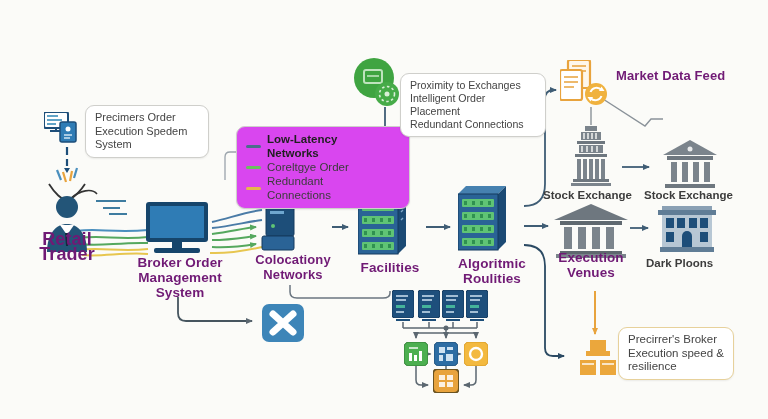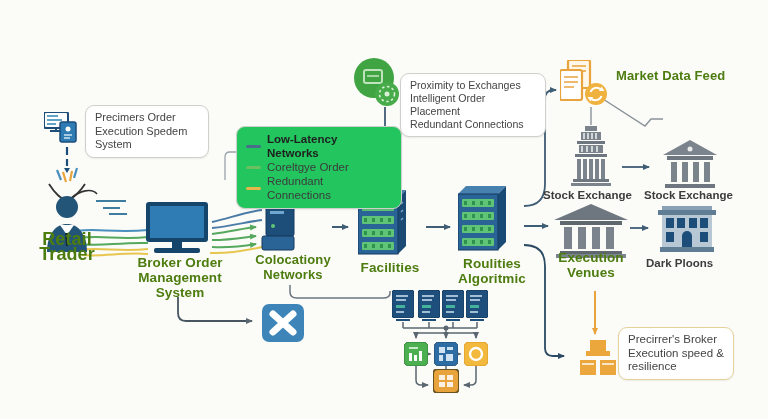--- a/index.html
+++ b/index.html
@@ -1,28 +1,28 @@
 <!DOCTYPE html>
 <html><head>
 <meta charset="utf-8">
 <style>
   html,body{margin:0;padding:0;}
   .canvas{position:relative;width:768px;height:419px;background:#fbfbf8;overflow:hidden;
           font-family:"Liberation Sans",sans-serif;}
   .abs{position:absolute;}
   svg{display:block;}
-  .lbl{position:absolute;text-align:center;font-weight:700;color:#4d7c0f;font-size:13px;line-height:15px;letter-spacing:.1px;}
+  .lbl{position:absolute;text-align:center;font-weight:700;color:#701a75;font-size:13px;line-height:15px;letter-spacing:.1px;}
   .lbl-sm{position:absolute;text-align:left;font-weight:700;color:#3c3c3c;font-size:11.5px;line-height:13px;}
   .callout{position:absolute;background:#fff;border:1.4px solid #cfcfcb;border-radius:9px;
            padding:5px 9px;font-size:11px;line-height:13.5px;color:#444;
            box-shadow:0 1px 2px rgba(0,0,0,.07);}
   .callout span{display:block;}
   .lbl span{display:block;}
-  .legend{position:absolute;background:#22c55e;border:1.4px solid #cfcfcb;border-radius:9px;
-          padding:5px 13px 6px 9px;box-shadow:0 1px 2px rgba(0,0,0,.07);}
+  .legend{position:absolute;background:#d946ef;border:1.4px solid #cfcfcb;border-radius:9px;
+          padding:5px 21px 6px 9px;box-shadow:0 1px 2px rgba(0,0,0,.07);}
   .legend-row{display:flex;align-items:center;gap:6px;font-size:11.5px;line-height:14px;color:#3c3c3c;}
   .legend-row.first{font-weight:700;color:#1f1f1f;}
   .dash{width:15px;height:3px;border-radius:2px;flex:0 0 auto;}
   .z1{z-index:1;} .z2{z-index:2;}
 </style>
 </head>
 <body>
 
 <div class="canvas">
 
@@ -443,22 +443,22 @@
   <div class="lbl z2" style="left:243px;top:252px;width:100px">
     <span>Colocationy</span>
     <span>Networks</span>
   </div>
 
   <div class="lbl z2" style="left:340px;top:260px;width:100px;font-size:13.5px">
     <span>Facilities</span>
   </div>
 
   <div class="lbl z2" style="left:442px;top:256px;width:100px;font-size:13.5px">
+    <span>Algoritmic</span>
     <span>Roulities</span>
-    <span>Algoritmic</span>
   </div>
 
   <div class="lbl-sm z2" style="left:543px;top:189px;width:96px">Stock Exchange</div>
   <div class="lbl-sm z2" style="left:644px;top:189px;width:92px">Stock Exchange</div>
 
   <div class="lbl z2" style="left:550px;top:250px;width:82px;font-size:13.5px">
     <span>Execution</span>
     <span>Venues</span>
   </div>
 

